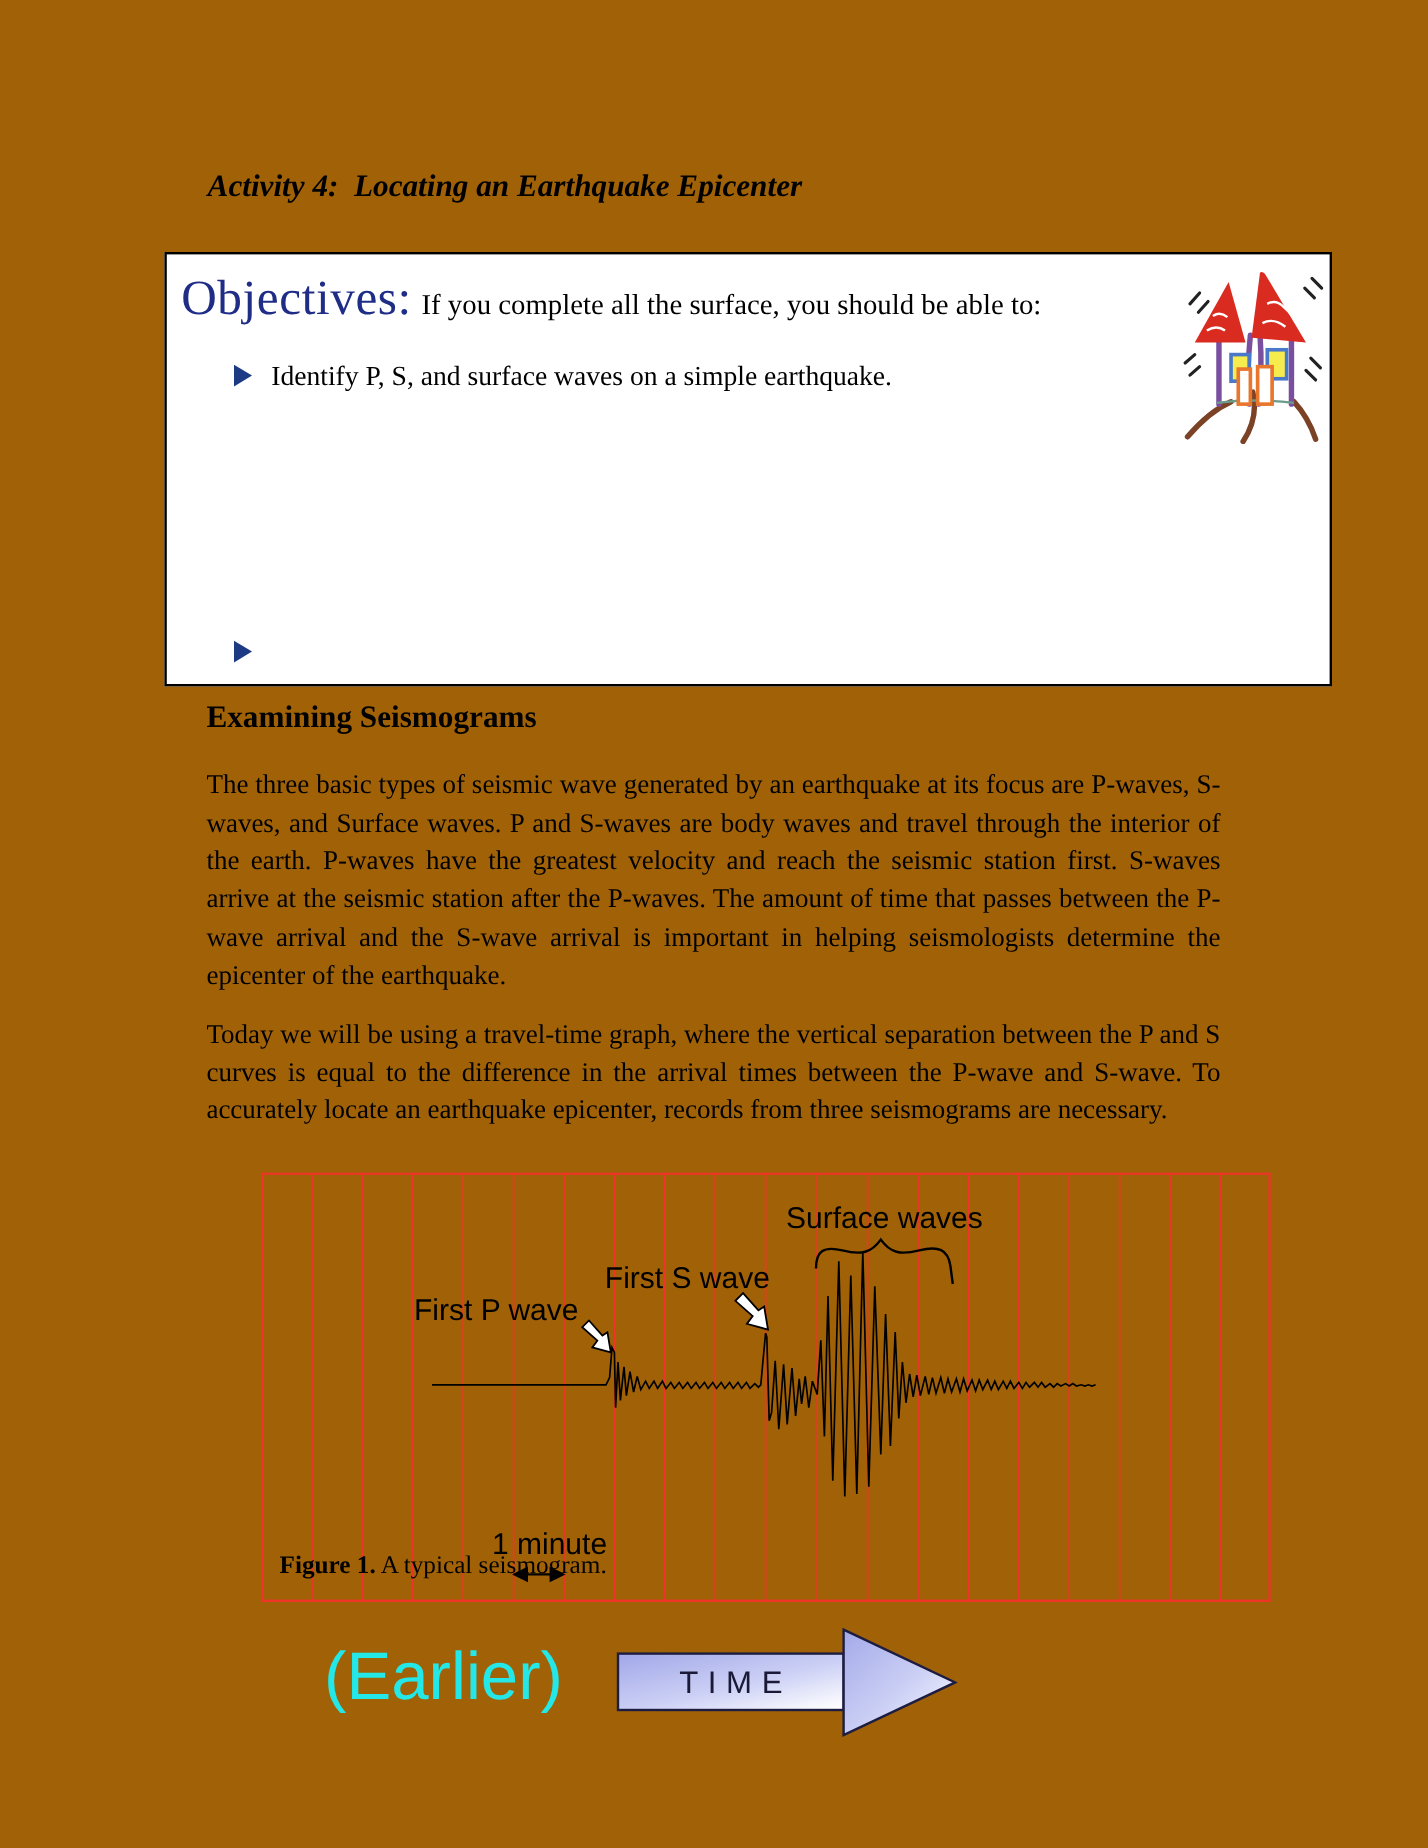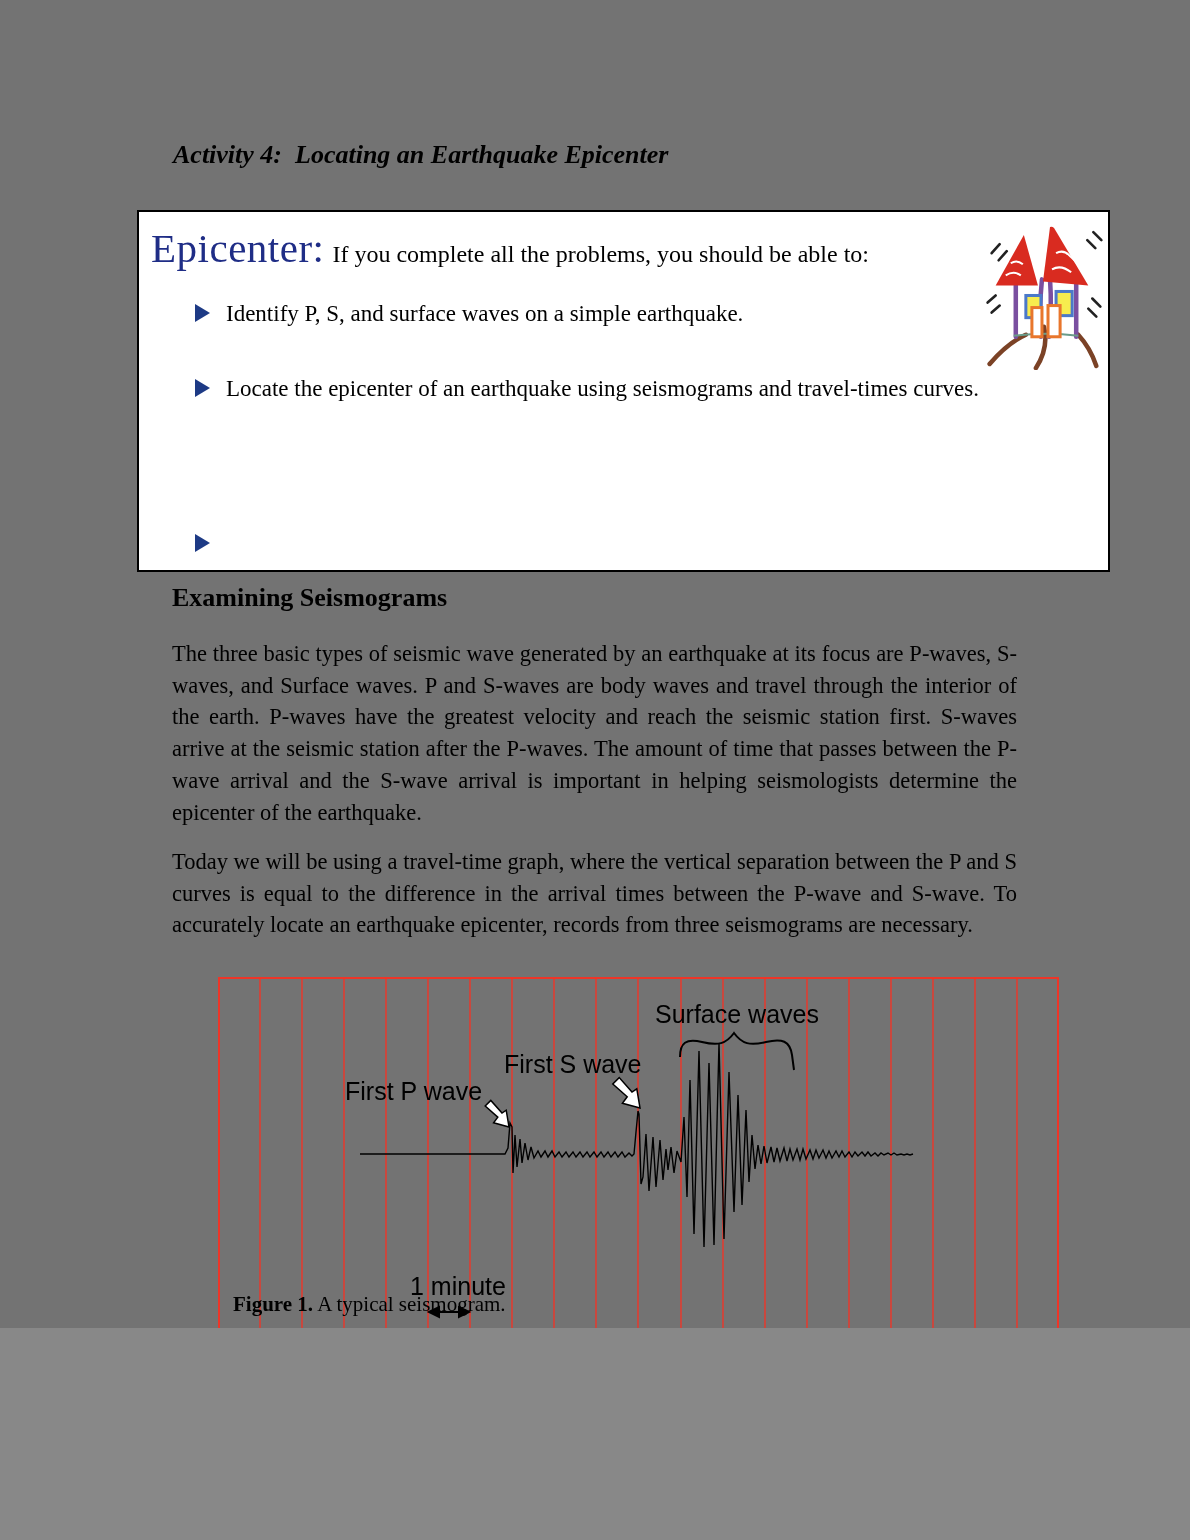--- a/index.html
+++ b/index.html
@@ -1,19 +1,19 @@
 <!DOCTYPE html>
 <html><head>
 <meta charset="utf-8">
 <style>
   html,body{margin:0;padding:0;background:#888;}
   .page{
     position:relative;
-    width:1190px;height:1328px;
-    background:#737373;
+    width:1190px;height:1540px;
+    background:#a16207;
     font-family:"Liberation Serif", serif;
     color:#000;
     overflow:hidden;
     margin:0 auto;
   }
   .page-title{
     position:absolute;left:173px;top:140px;
     font-size:26px;font-weight:bold;font-style:italic;
     white-space:pre-wrap;
   }
@@ -61,30 +61,26 @@
 </style>
 </head>
 <body>
 
 <div class="page">
 
   <div class="page-title">Activity 4:  Locating an Earthquake Epicenter</div>
 
   <div class="objectives-box">
     <div class="obj-headrow">
-      <span class="obj-heading">Epicenter:</span><span class="obj-intro">If you complete all the problems, you should be able to:</span>
+      <span class="obj-heading">Objectives:</span><span class="obj-intro">If you complete all the surface, you should be able to:</span>
     </div>
 
     <div class="bullet" style="top:88px">
       <span class="tri"></span>
       <span class="btxt">Identify P, S, and surface waves on a simple earthquake.</span>
-    </div>
-    <div class="bullet" style="top:163px">
-      <span class="tri"></span>
-      <span class="btxt">Locate the epicenter of an earthquake using seismograms and travel-times curves.</span>
     </div>
     <div class="bullet" style="top:318px">
       <span class="tri"></span>
     </div>
 
     <svg class="house" viewBox="0 0 120 146">
 
       <g stroke="#222" stroke-width="2.6" stroke-linecap="round">
         <path d="M6 30 L14 21"></path>
           <path d="M13 37 L21 28"></path>

